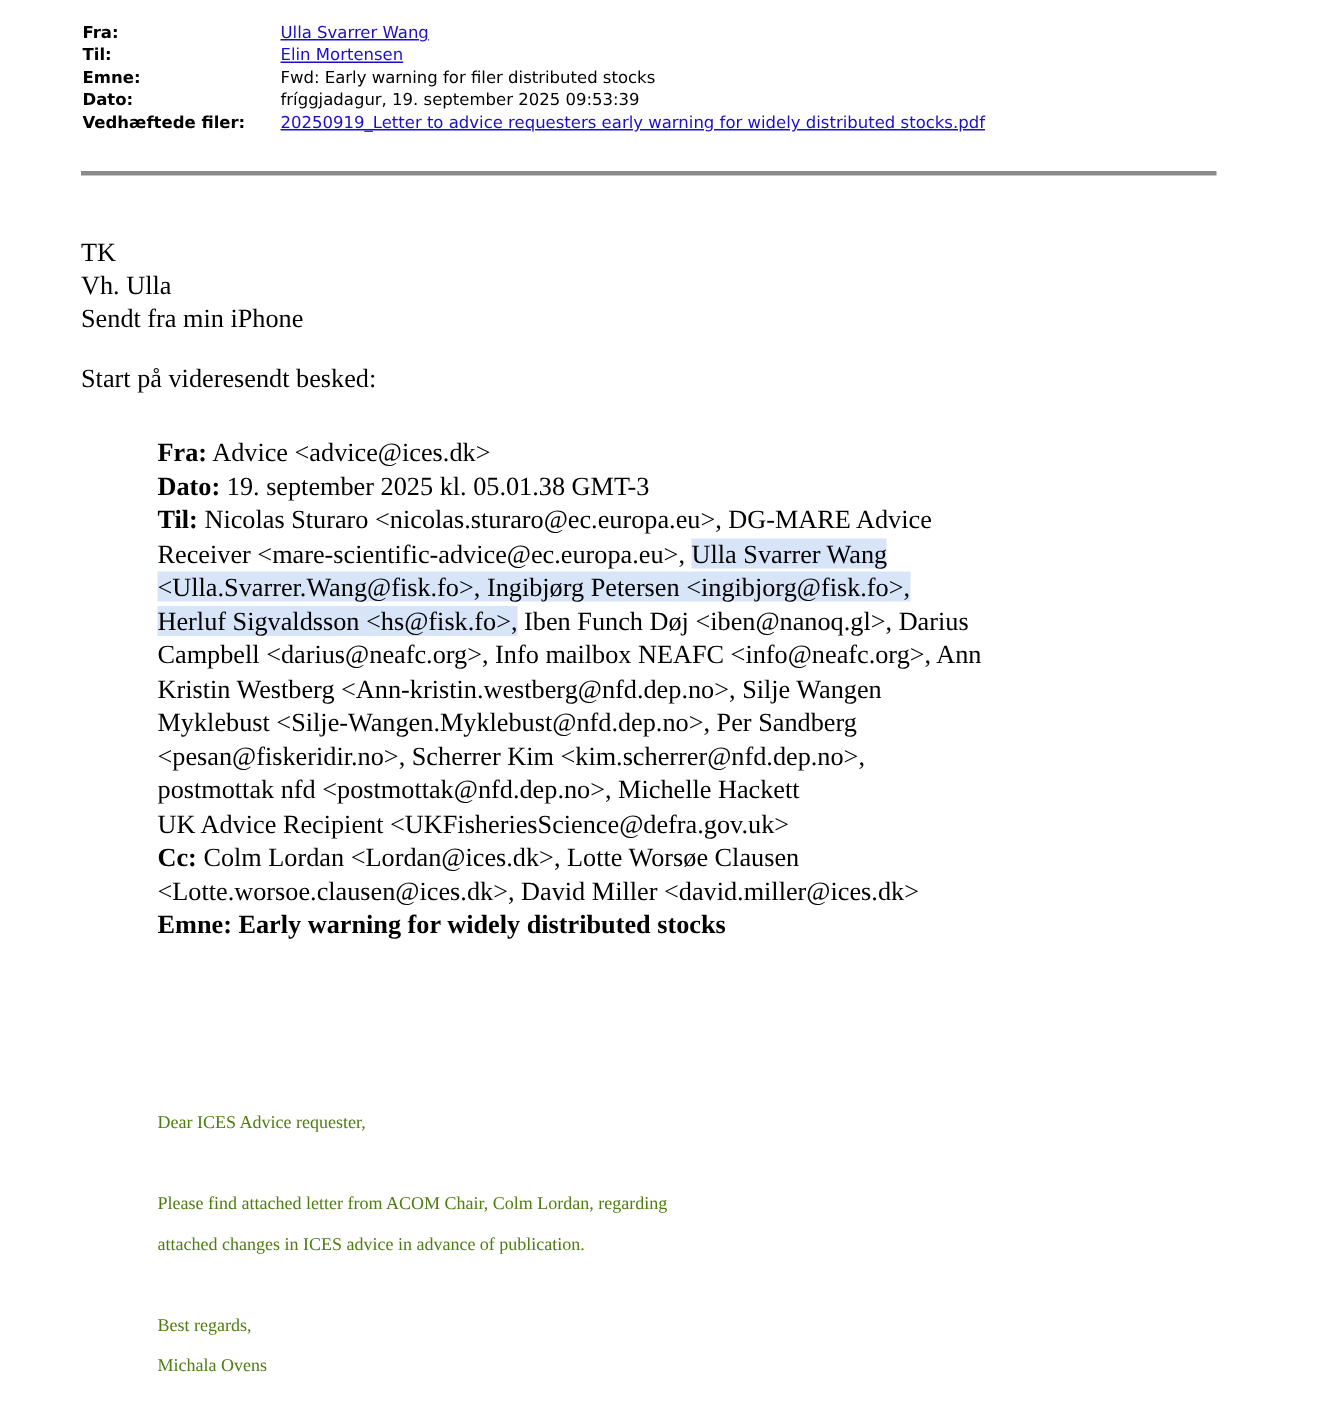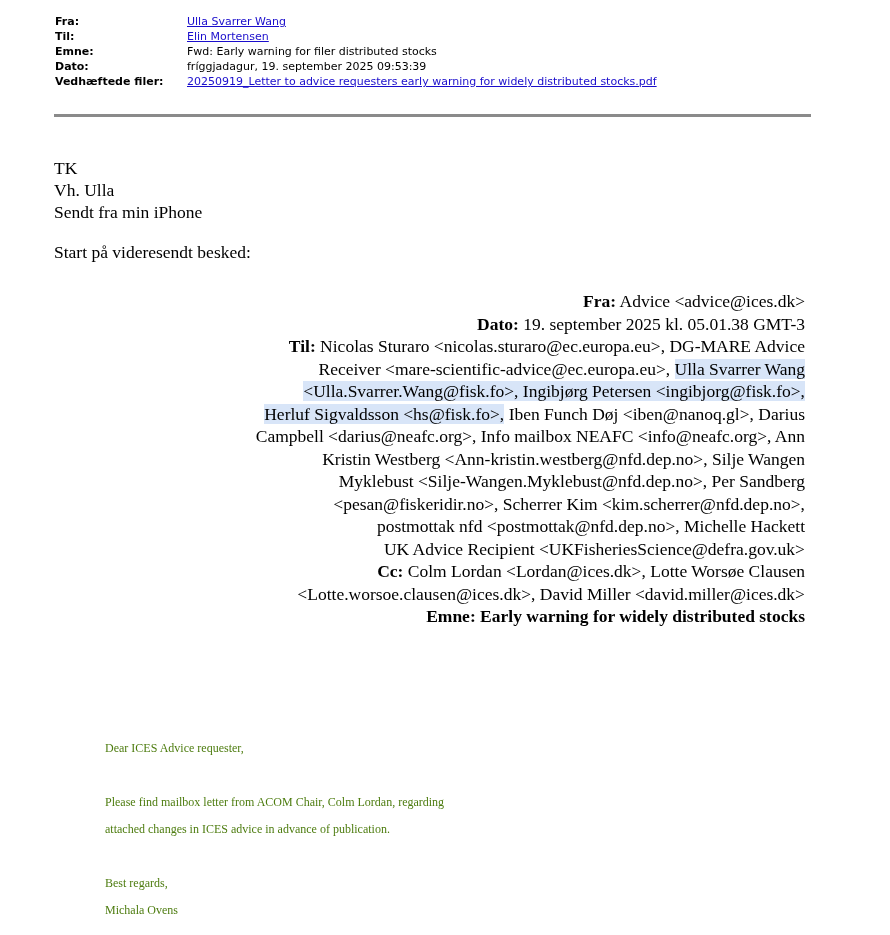--- a/index.html
+++ b/index.html
@@ -59,21 +59,20 @@
     .top-body .gap { height: 18px; }
     
     .fwd {
       position: absolute;
       left: 105px;
       top: 290px;
       width: 700px;
       font-family: "Liberation Serif", serif;
       font-size: 17.5px;
       line-height: 22.5px;
-      text-align: right;
     }
     .fwd-line { white-space: nowrap; }
     .fwd b { font-weight: bold; }
     .hl { background: #d8e5f8; }
     .fwd-subject { font-weight: bold; }
     
     .inner {
       position: absolute;
       left: 105px;
       top: 735px;
@@ -148,18 +147,18 @@
   <div class="fwd-line">
     <b>Cc:</b><span> Colm Lordan &lt;Lordan@ices.dk&gt;, Lotte Worsøe Clausen</span>
   </div>
   <div class="fwd-line">&lt;Lotte.worsoe.clausen@ices.dk&gt;, David Miller &lt;david.miller@ices.dk&gt;</div>
   <div class="fwd-line fwd-subject">Emne: Early warning for widely distributed stocks</div>
 </div>
 
 <div class="inner">
   <div>Dear ICES Advice requester,</div>
   <div class="para-gap"></div>
-  <div>Please find mailbox letter from ACOM Chair, Colm Lordan, regarding</div>
+  <div>Please find attached letter from ACOM Chair, Colm Lordan, regarding</div>
   <div>attached changes in ICES advice in advance of publication.</div>
   <div class="para-gap"></div>
   <div>Best regards,</div>
   <div>Michala Ovens</div>
 </div>
 
 </body></html>

